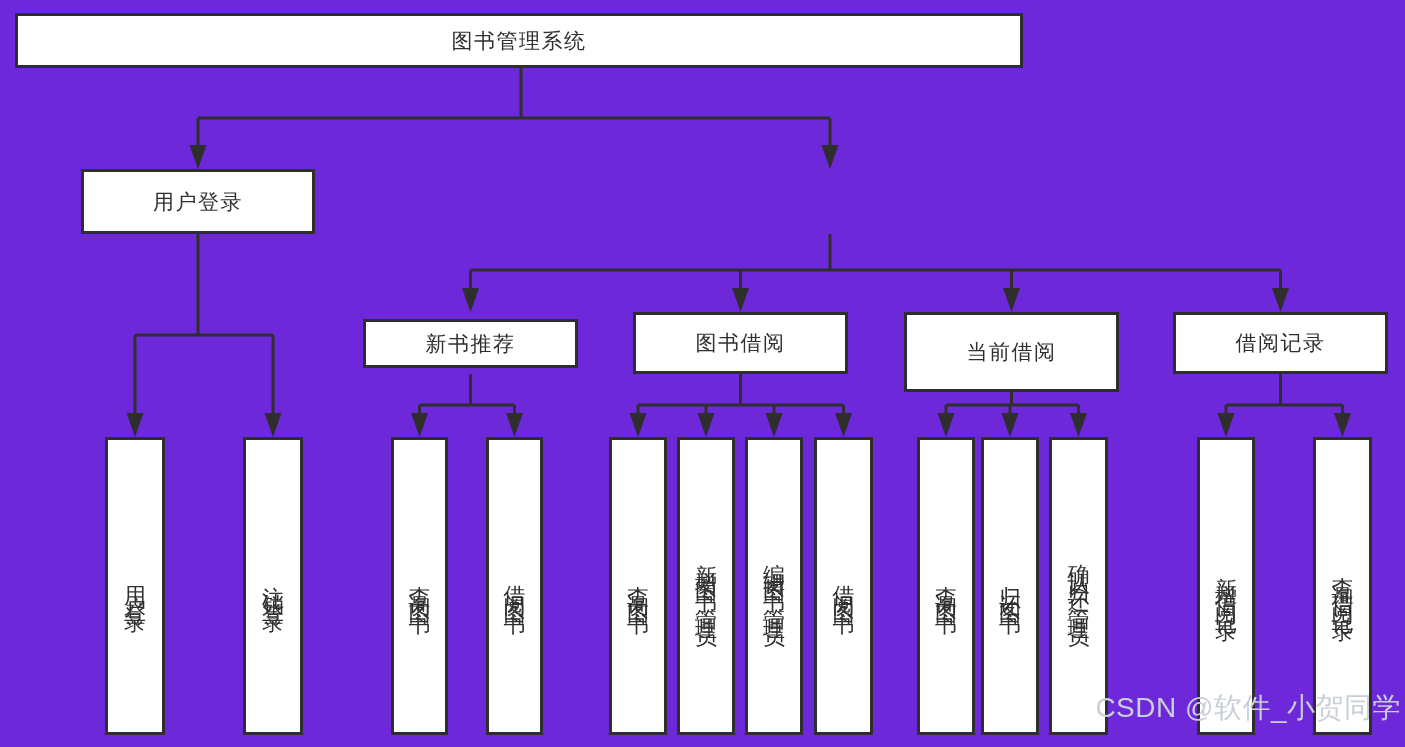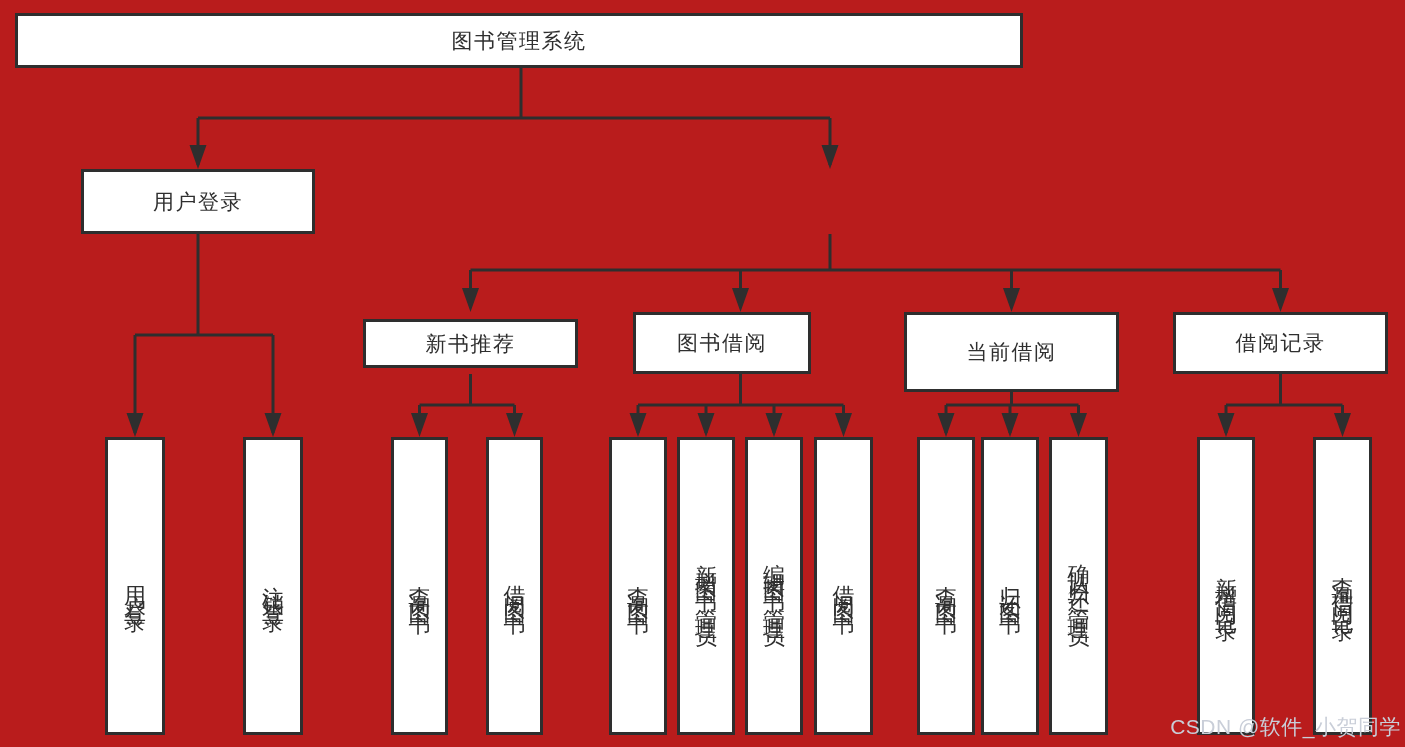--- a/index.html
+++ b/index.html
@@ -1,20 +1,20 @@
 <!DOCTYPE html>
 <html><head>
 <meta charset="utf-8">
 <style>
   html, body { margin: 0; padding: 0; background: #ffffff; }
   .canvas {
     position: relative;
     width: 1405px;
     height: 747px;
-    background: #b91c1c;
+    background: #6d28d9;
     overflow: hidden;
     font-family: "Liberation Sans", "DejaVu Sans", sans-serif;
     color: #2f2f2f;
   }
   .connector-layer {
     position: absolute;
     left: 0; top: 0;
     width: 1405px; height: 747px;
     pointer-events: none;
   }
@@ -35,22 +35,22 @@
     writing-mode: vertical-rl;
     text-orientation: mixed;
     font-size: 22px;
     letter-spacing: 9px;
     line-height: 1;
     white-space: nowrap;
   }
   .watermark {
     position: absolute;
     right: 4px;
-    bottom: 6px;
-    font-size: 21px;
+    bottom: 20px;
+    font-size: 28px;
     letter-spacing: 0.5px;
     color: #c9ced8;
     z-index: 5;
     white-space: nowrap;
     margin-left: 20px;
   }
 </style>
 </head>
 <body>
 
@@ -111,21 +111,21 @@
       <polygon points="1217.5,413 1234.5,413 1226,437"></polygon>
       <polygon points="1334,413 1351,413 1342.5,437"></polygon>
     </g>
   </svg>
 
   <div class="node" style="left:15px; top:13px; width:1008px; height:55px;">图书管理系统</div>
 
   <div class="node" style="left:81px; top:169px; width:234px; height:65px;">用户登录</div>
 
   <div class="node" style="left:363px; top:319px; width:215px; height:49px;">新书推荐</div>
-  <div class="node" style="left:633px; top:312px; width:178px; height:62px;">图书借阅</div>
+  <div class="node" style="left:633px; top:312px; width:215px; height:62px;">图书借阅</div>
   <div class="node" style="left:904px; top:312px; width:215px; height:80px;">当前借阅</div>
   <div class="node" style="left:1173px; top:312px; width:215px; height:62px;">借阅记录</div>
 
   <div class="node leaf" style="left:105px; top:437px; width:60px; height:298px;">
     <span class="vtext">用户登录</span>
   </div>
   <div class="node leaf" style="left:243px; top:437px; width:60px; height:298px;">
     <span class="vtext">注销登录</span>
   </div>
   <div class="node leaf" style="left:391px; top:437px; width:57px; height:298px;">

